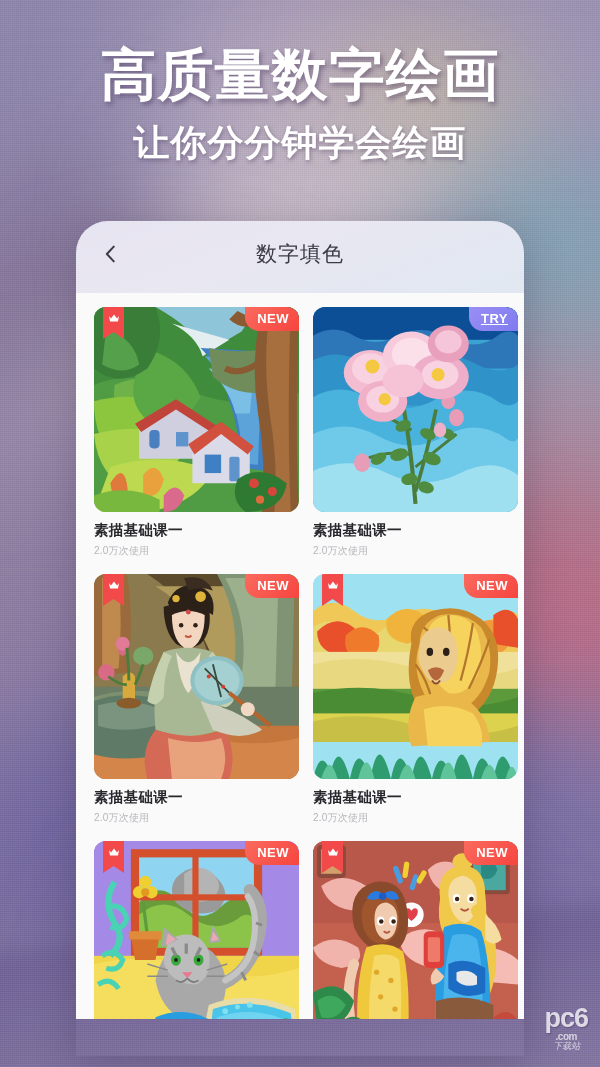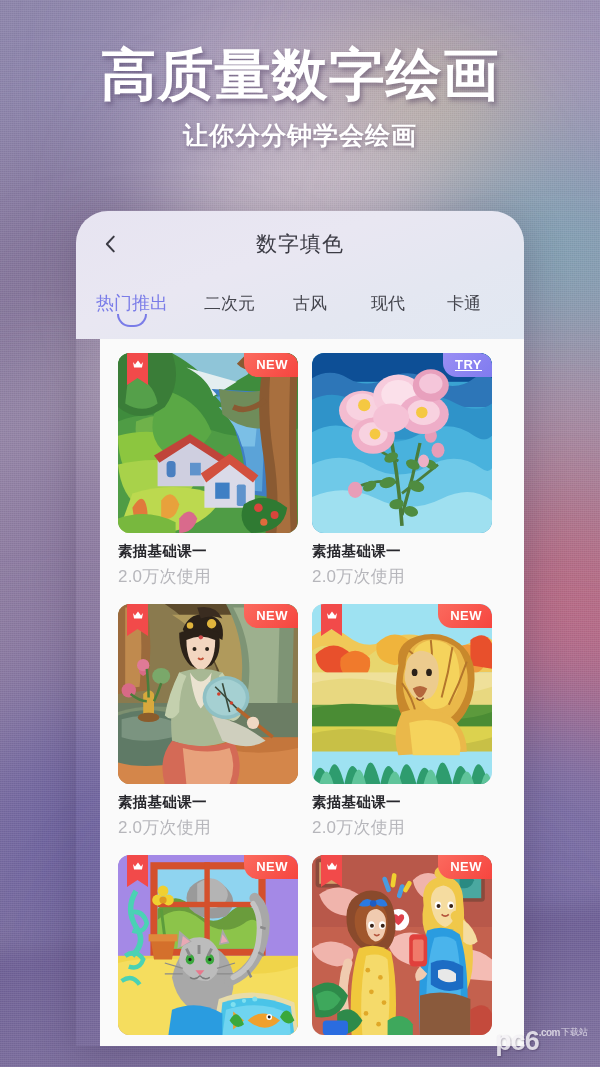--- a/index.html
+++ b/index.html
@@ -43,27 +43,27 @@
     transform:rotate(-4.5deg); filter:blur(10px);
   }
 
   
   .promo { position:absolute; left:0; right:0; top:46px; text-align:center; z-index:5; }
   .promo h1 {
     font-size:56px; line-height:1.02; font-weight:bold; color:#fff;
     letter-spacing:1px; text-shadow:2px 3px 5px rgba(60,40,80,.45);text-align:center;
   }
   .promo h2 {
-    margin-top:16px; font-size:25px; font-weight:bold; color:#fff;
+    margin-top:16px; font-size:36px; font-weight:bold; color:#fff;
     letter-spacing:1px; text-shadow:1px 2px 4px rgba(60,40,80,.4);
   }
 
   
   #phone {
-    position:absolute; left:76px; top:211px; width:448px; height:835px;
+    position:absolute; left:76px; top:221px; width:448px; height:835px;
     border-radius:32px 32px 0 0; overflow:hidden; z-index:4;
     box-shadow:0 8px 40px rgba(50,35,70,.28);
   }
   .app-header {
     background:linear-gradient(160deg,#e7e4f1 0%,#e9e7f2 40%,#e4e7f1 70%,#e1e8f2 100%);
     padding:0 0 6px 0;
   }
   .navbar { height:66px; display:flex; align-items:center; position:relative; padding:0 18px; }
   .back-btn {
     width:34px; height:34px; display:flex; align-items:center; justify-content:center;
@@ -87,21 +87,21 @@
   .tab:nth-child(4){ margin-right:42px; }
   .tab.active { color:#7a7ce8; font-size:18px; font-weight:500; }
   .tab.active .tab-underline {
     position:absolute; left:50%; transform:translateX(-50%);
     bottom:2px; width:30px; height:13px;
     border:2.2px solid #7a7ce8; border-top:none;
     border-radius:0 0 16px 16px;
   }
 
   .app-body {
-    background:#fafafa; padding:14px 32px 0 18px; height:726px; overflow:hidden;margin-left:24px;
+    background:#fafafa; padding:14px 6px 0 18px; height:726px; overflow:hidden;
   }
   .grid { display:grid; grid-template-columns:1fr 1fr; column-gap:14px; row-gap:4px; }
   .card { }
   .thumb {
     position:relative; width:100%; aspect-ratio:1/1; border-radius:12px; overflow:hidden;
     cursor:pointer; background:#ddd;
   }
   .thumb svg { display:block; width:100%; height:100%; }
   .ribbon {
     position:absolute; left:9px; top:0; width:21px; height:32px; z-index:3;
@@ -113,31 +113,31 @@
   .badge {
     position:absolute; right:0; top:0; z-index:3; color:#fff;
     font-size:13px; font-weight:bold; letter-spacing:.5px;
     padding:4px 10px 5px 12px; border-radius:0 12px 0 14px;
   }
   .badge.new { background:linear-gradient(135deg,#fb6a5e,#f6453f); }
   .badge.try { background:linear-gradient(135deg,#9a8ef4,#7f7bef);text-decoration:underline; }
   .card-title {
     margin-top:9px; font-size:14.5px; font-weight:bold; color:#27272c; letter-spacing:.3px;
   }
-  .card-sub { margin-top:4px; margin-bottom:12px; font-size:17px; color:#b6b6bb; letter-spacing:.2px; }
+  .card-sub { margin-top:4px; margin-bottom:12px; font-size:10px; color:#b6b6bb; letter-spacing:.2px; }
 
   
   #watermark {
     position:absolute; right:12px; bottom:12px; z-index:20;
-    display:flex; align-items:flex-start; opacity:.82;
+    display:flex; align-items:center; opacity:.82;flex-direction:column;
   }
   .wm-main { font-size:27px; font-weight:bold; color:#f4f2f6; letter-spacing:-1px;
              text-shadow:1px 1px 2px rgba(40,25,60,.4); line-height:1; }
   .wm-dom  { font-size:10px; font-weight:bold; color:#e9e6ee; letter-spacing:-.5px; line-height:1; }
-  .wm-cn   { font-size:9px; color:#ece9f2; margin-left:1px; line-height:1; padding-bottom:4px;}
+  .wm-cn   { font-size:9px; color:#ece9f2; margin-left:1px; line-height:1; padding-bottom:4px;font-style:italic;}
 </style>
 </head>
 <body>
 
 <div id="bg">
   <div class="base"></div>
   <div class="blob b1"></div>
   <div class="blob b2"></div>
   <div class="blob b3"></div>
   <div class="blob b14"></div>
@@ -167,38 +167,20 @@
   <div class="app-header">
     <div class="navbar">
       <div class="back-btn">
         <svg viewBox="0 0 24 24" width="22" height="22">
           <path d="M15 4 L7.5 12 L15 20" fill="none" stroke="#3b3b44" stroke-width="2.2" stroke-linecap="round" stroke-linejoin="round"></path>
         </svg>
       </div>
       <div class="nav-title">数字填色</div>
     </div>
 
-    <div class="tabs">
-      <div class="tab active">
-        <span>热门推出</span>
-        <span class="tab-underline"></span>
-      </div>
-      <div class="tab">
-        <span>二次元</span>
-      </div>
-      <div class="tab">
-        <span>古风</span>
-      </div>
-      <div class="tab">
-        <span>现代</span>
-      </div>
-      <div class="tab">
-        <span>卡通</span>
-      </div>
-    </div>
   </div>
 
   <div class="app-body">
     <div class="grid">
 
       <div class="card">
         <div class="thumb">
           <svg viewBox="0 0 100 100" preserveAspectRatio="none">
             <rect width="100" height="100" fill="#4f9c45"></rect>
             <path d="M0 0 H100 V42 Q70 52 45 40 Q20 30 0 38 Z" fill="#3f8c3d"></path>

